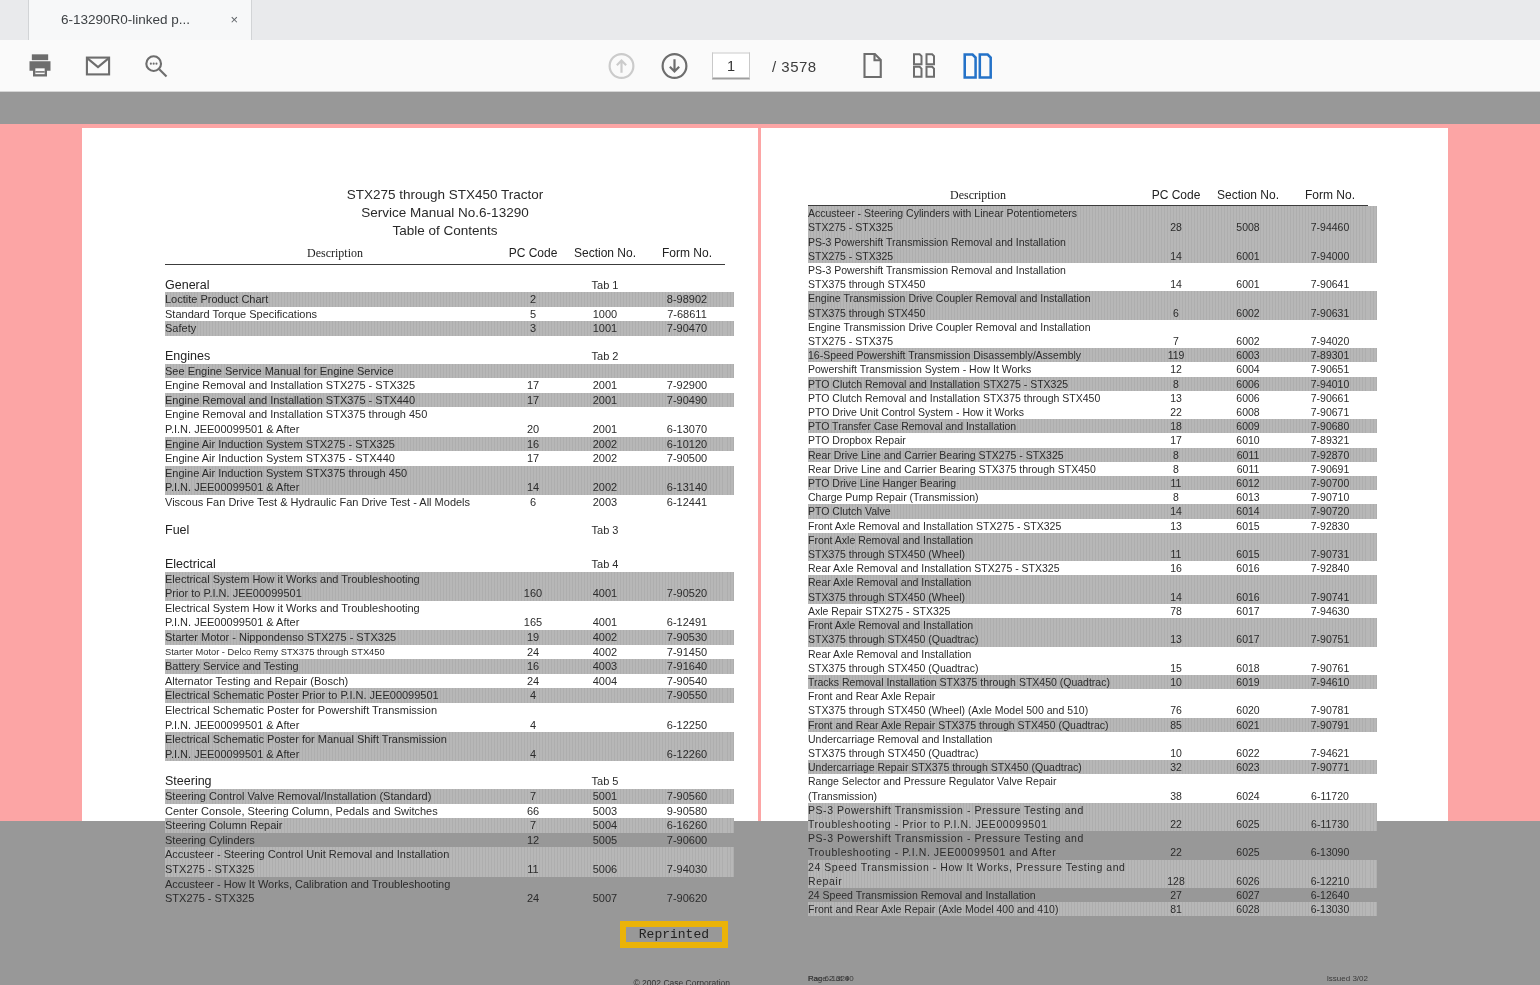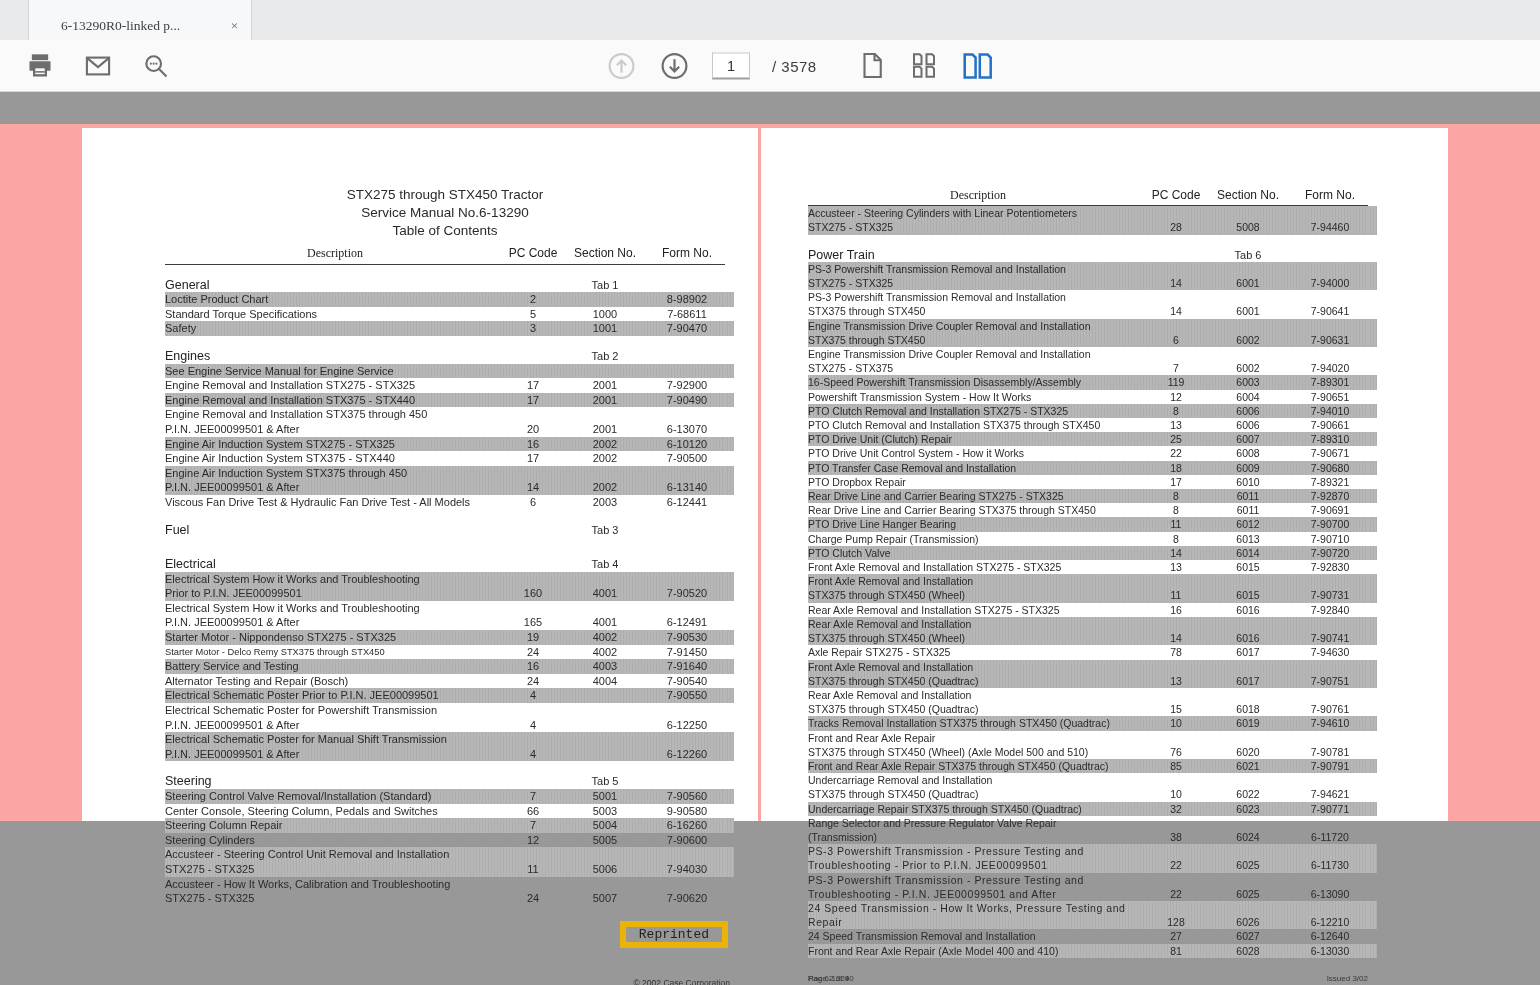--- a/index.html
+++ b/index.html
@@ -3,21 +3,21 @@
 <meta charset="utf-8">
 <style>
   * { margin:0; padding:0; box-sizing:border-box; }
   html,body { width:1540px; height:985px; overflow:hidden; background:#989898;
               font-family:"Liberation Sans", sans-serif; }
 
   
   .tabbar { height:40px; background:#e9eaec; position:relative; }
   .tab { position:absolute; left:28px; top:0; width:224px; height:40px;
          background:#f7f8f9; border-left:1px solid #d2d4d6; border-right:1px solid #d2d4d6;
-         display:flex; align-items:center; padding:12px 10px 0 32px;font-family:Liberation Serif, serif; }
+         display:flex; padding:12px 10px 0 32px; }
   .tab-title { font-size:13.5px; color:#3e4245; white-space:nowrap; overflow:hidden; }
   .tab-close { margin-left:auto; font-size:13px; color:#5f6368; cursor:pointer; padding:0 3px; }
 
   
   .toolbar { height:52px; background:#fafafa; border-bottom:1px solid #d5d5d5; position:relative; }
   .tb-left { position:absolute; left:26px; top:50%; transform:translateY(-50%);
              display:flex; align-items:center; gap:30px; }
   .tb-center { position:absolute; left:606px; top:50%; transform:translateY(-50%);
                display:flex; align-items:center; gap:22px; }
   .tb-btn { display:inline-flex; align-items:center; justify-content:center; cursor:pointer; }
@@ -431,26 +431,20 @@
         </div>
         <div class="trow shaded">
           <div class="c-desc">
             <div class="dline">Accusteer - Steering Cylinders with Linear Potentiometers</div>
             <div class="dline">STX275 - STX325</div>
           </div>
           <div class="c-pc">28</div>
           <div class="c-sec">5008</div>
           <div class="c-form">7-94460</div>
         </div>
-        <div class="srow">
-          <div class="c-desc sname">Power Train</div>
-          <div class="c-pc"></div>
-          <div class="c-sec tab-lbl">Tab 6</div>
-          <div class="c-form"></div>
-        </div>
         <div class="trow shaded">
           <div class="c-desc">
             <div class="dline">PS-3 Powershift Transmission Removal and Installation</div>
             <div class="dline">STX275 - STX325</div>
           </div>
           <div class="c-pc">14</div>
           <div class="c-sec">6001</div>
           <div class="c-form">7-94000</div>
         </div>
         <div class="trow">
@@ -504,28 +498,20 @@
           <div class="c-sec">6006</div>
           <div class="c-form">7-94010</div>
         </div>
         <div class="trow">
           <div class="c-desc">
             <div class="dline">PTO Clutch Removal and Installation STX375 through STX450</div>
           </div>
           <div class="c-pc">13</div>
           <div class="c-sec">6006</div>
           <div class="c-form">7-90661</div>
-        </div>
-        <div class="trow shaded">
-          <div class="c-desc">
-            <div class="dline">PTO Drive Unit (Clutch) Repair</div>
-          </div>
-          <div class="c-pc">25</div>
-          <div class="c-sec">6007</div>
-          <div class="c-form">7-89310</div>
         </div>
         <div class="trow">
           <div class="c-desc">
             <div class="dline">PTO Drive Unit Control System - How it Works</div>
           </div>
           <div class="c-pc">22</div>
           <div class="c-sec">6008</div>
           <div class="c-form">7-90671</div>
         </div>
         <div class="trow shaded">

